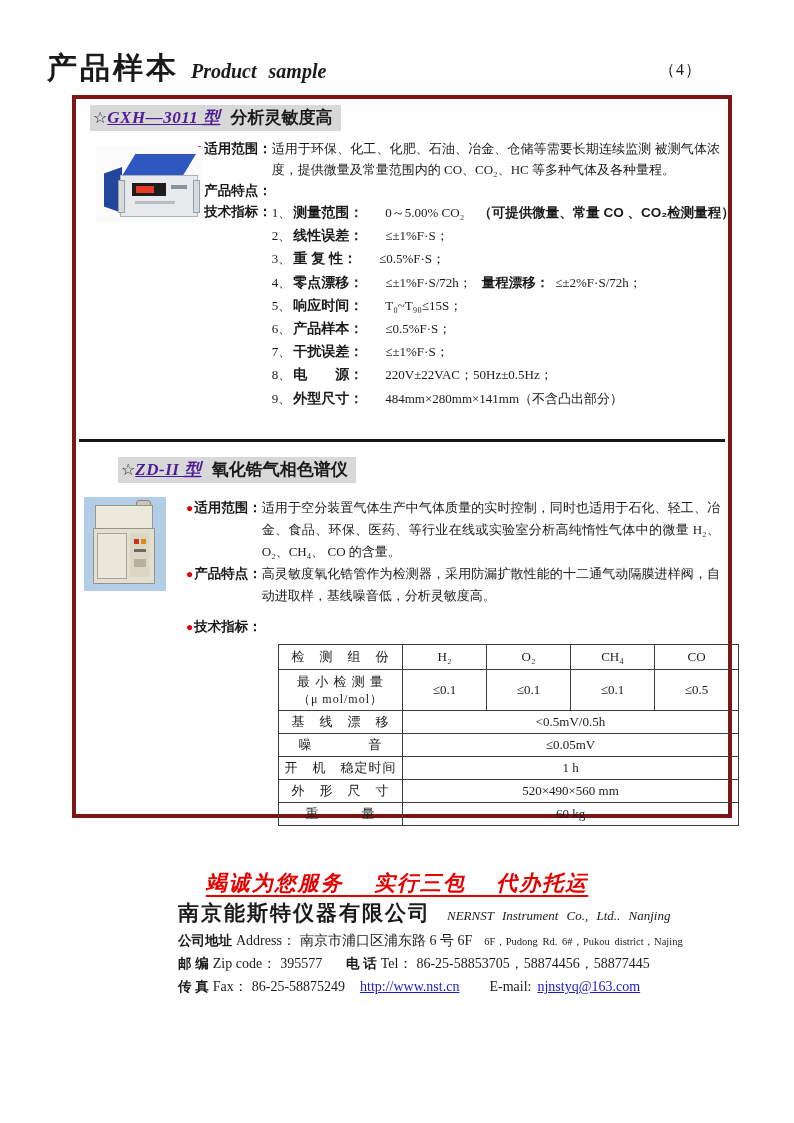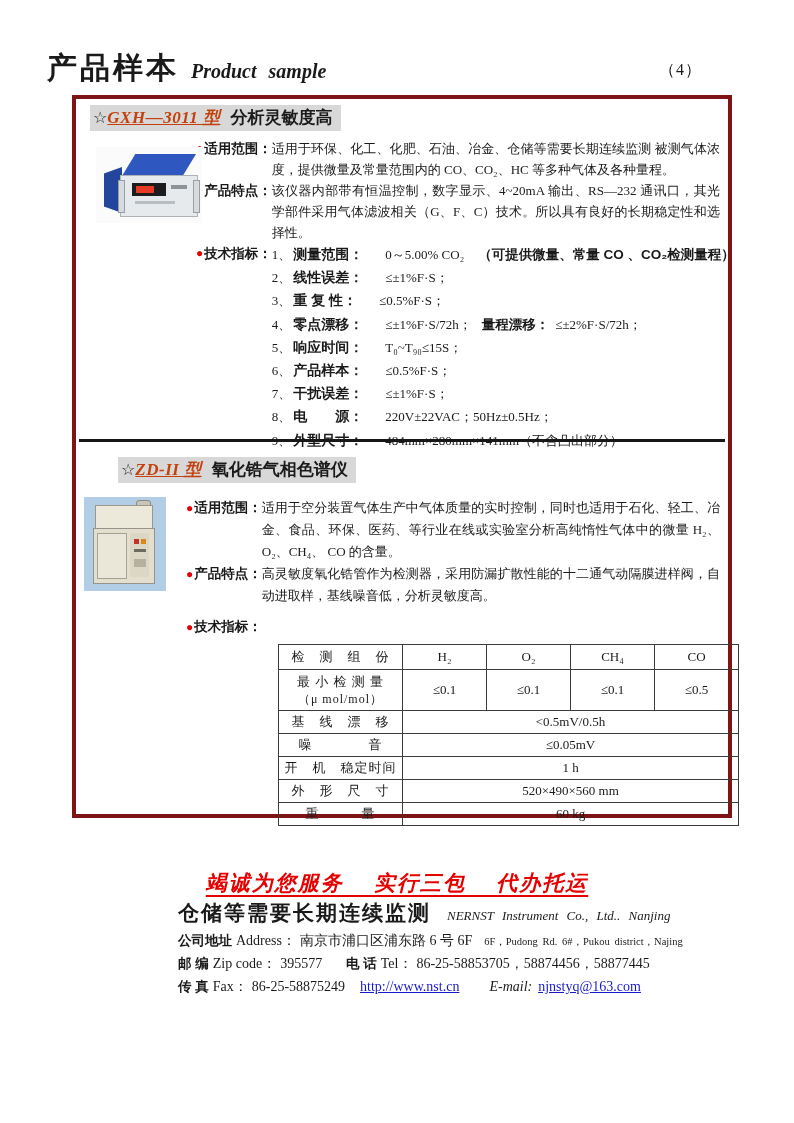--- a/index.html
+++ b/index.html
@@ -14,21 +14,21 @@
 
   
   .mainbox{position:absolute;left:72px;top:95px;width:652px;height:715px;border:4px solid #7e1416;background:#fff;}
   .sec{position:absolute;left:14px;right:8px;}
   .sec1{top:6px;}
   .sec2{top:358px;margin-left:28px;}
   .divider{position:absolute;left:3px;right:3px;top:340px;height:3px;background:#171717;}
 
   .sec-title{display:inline-block;background:#d8d8d8;padding:1px 8px 2px 3px;font-size:17px;line-height:23px;}
   .star{font-size:16px;color:#222;}
-  .model{color:#c2410c;font-weight:bold;font-style:italic;text-decoration:underline;letter-spacing:.5px;}
+  .model{color:#4c1d95;font-weight:bold;font-style:italic;text-decoration:underline;letter-spacing:.5px;}
   .tname{font-family:"Liberation Sans","DejaVu Sans",sans-serif;font-weight:bold;margin-left:10px;}
 
   .bullets1{margin:7px 0 0 106px;}
   .bullets2{margin:14px 0 0 68px;}
   .brow{display:flex;align-items:flex-start;}
   .dot{color:#e60000;font-size:12px;line-height:21px;margin-right:1px;}
   .blabel{font-family:"Liberation Sans","DejaVu Sans",sans-serif;font-weight:bold;white-space:nowrap;
           font-size:13.5px;line-height:21px;}
   .btext{flex:1;font-size:13px;line-height:21px;text-align:justify;}
   .bullets2 .dot,.bullets2 .blabel,.bullets2 .btext{line-height:22px;}
@@ -82,21 +82,21 @@
   .f-company{display:flex;align-items:baseline;}
   .f-zh{font-size:21px;font-weight:bold;font-family:"Liberation Sans","DejaVu Sans",sans-serif;letter-spacing:2px;}
   .f-en{font-size:13px;font-style:italic;margin-left:16px;word-spacing:5px;white-space:nowrap;}
   .f-row{display:flex;align-items:baseline;margin-top:5px;}
   .f-lab{font-family:"Liberation Sans","DejaVu Sans",sans-serif;font-weight:bold;font-size:13.5px;margin-right:4px;white-space:nowrap;}
   .f-sub{margin-right:4px;white-space:nowrap;}
   .f-val{white-space:nowrap;}
   .addr-en{font-size:10.5px;margin-left:12px;word-spacing:2px;white-space:nowrap;}
   .f-left{width:168px;display:flex;align-items:baseline;}
   .link{color:#1a1acd;text-decoration:underline;cursor:pointer;white-space:nowrap;}
-  .email-label{margin:0 6px 0 30px;white-space:nowrap;font-style:italic;}
+  .email-label{margin:0 6px 0 30px;white-space:nowrap;}
   .website{margin-left:14px;}
 </style>
 </head>
 <body>
 
 <div class="page">
 
   <div class="hdr">
     <span class="hdr-zh">产品样本</span><span class="hdr-en">Product sample</span>
     <span class="hdr-num">（4）</span>
@@ -111,21 +111,20 @@
 
       <div class="bullets1">
         <div class="brow">
           <span class="dot">●</span>
           <span class="blabel">适用范围：</span>
           <div class="btext">适用于环保、化工、化肥、石油、冶金、仓储等需要长期连续监测 被测气体浓度，提供微量及常量范围内的 CO、CO₂、HC 等多种气体及各种量程。</div>
         </div>
         <div class="brow">
           <span class="dot">●</span>
           <span class="blabel">产品特点：</span>
-          <div class="btext">该仪器内部带有恒温控制，数字显示、4~20mA 输出、RS—232 通讯口，其光学部件采用气体滤波相关（G、F、C）技术。所以具有良好的长期稳定性和选择性。</div>
         </div>
         <div class="brow">
           <span class="dot">●</span>
           <span class="blabel">技术指标：</span>
           <div class="btext specs">
             <div class="srow"><span class="sp-num">1、</span><span class="sp-label">测量范围：</span><span class="sp-val">0～5.00% CO₂</span><span class="sp-note">（可提供微量、常量 CO 、CO₂检测量程）</span></div>
             <div class="srow"><span class="sp-num">2、</span><span class="sp-label">线性误差：</span><span class="sp-val">≤±1%F·S；</span></div>
             <div class="srow"><span class="sp-num">3、</span><span class="sp-label">重 复 性：</span><span class="sp-val">≤0.5%F·S；</span></div>
             <div class="srow"><span class="sp-num">4、</span><span class="sp-label">零点漂移：</span><span class="sp-val">≤±1%F·S/72h；</span><span class="sp-label2">量程漂移：</span><span class="sp-val">≤±2%F·S/72h；</span></div>
             <div class="srow"><span class="sp-num">5、</span><span class="sp-label">响应时间：</span><span class="sp-val">T₀~T₉₀≤15S；</span></div>
@@ -240,21 +239,21 @@
         </div>
       </div>
     </div>
 
   </div>
 
   <div class="slogan">竭诚为您服务　 实行三包　 代办托运</div>
 
   <div class="footer">
     <div class="f-company">
-      <span class="f-zh">仓储等需要长期连续监测</span>
+      <span class="f-zh">南京能斯特仪器有限公司</span>
       <span class="f-en">NERNST  Instrument  Co.,  Ltd..  Nanjing</span>
     </div>
     <div class="f-row">
       <span class="f-lab">公司地址</span>
       <span class="f-sub">Address：</span>
       <span class="f-val">南京市浦口区浦东路 6 号 6F</span>
       <span class="addr-en">6F，Pudong Rd. 6#，Pukou district，Najing</span>
     </div>
     <div class="f-row">
       <span class="f-left">

